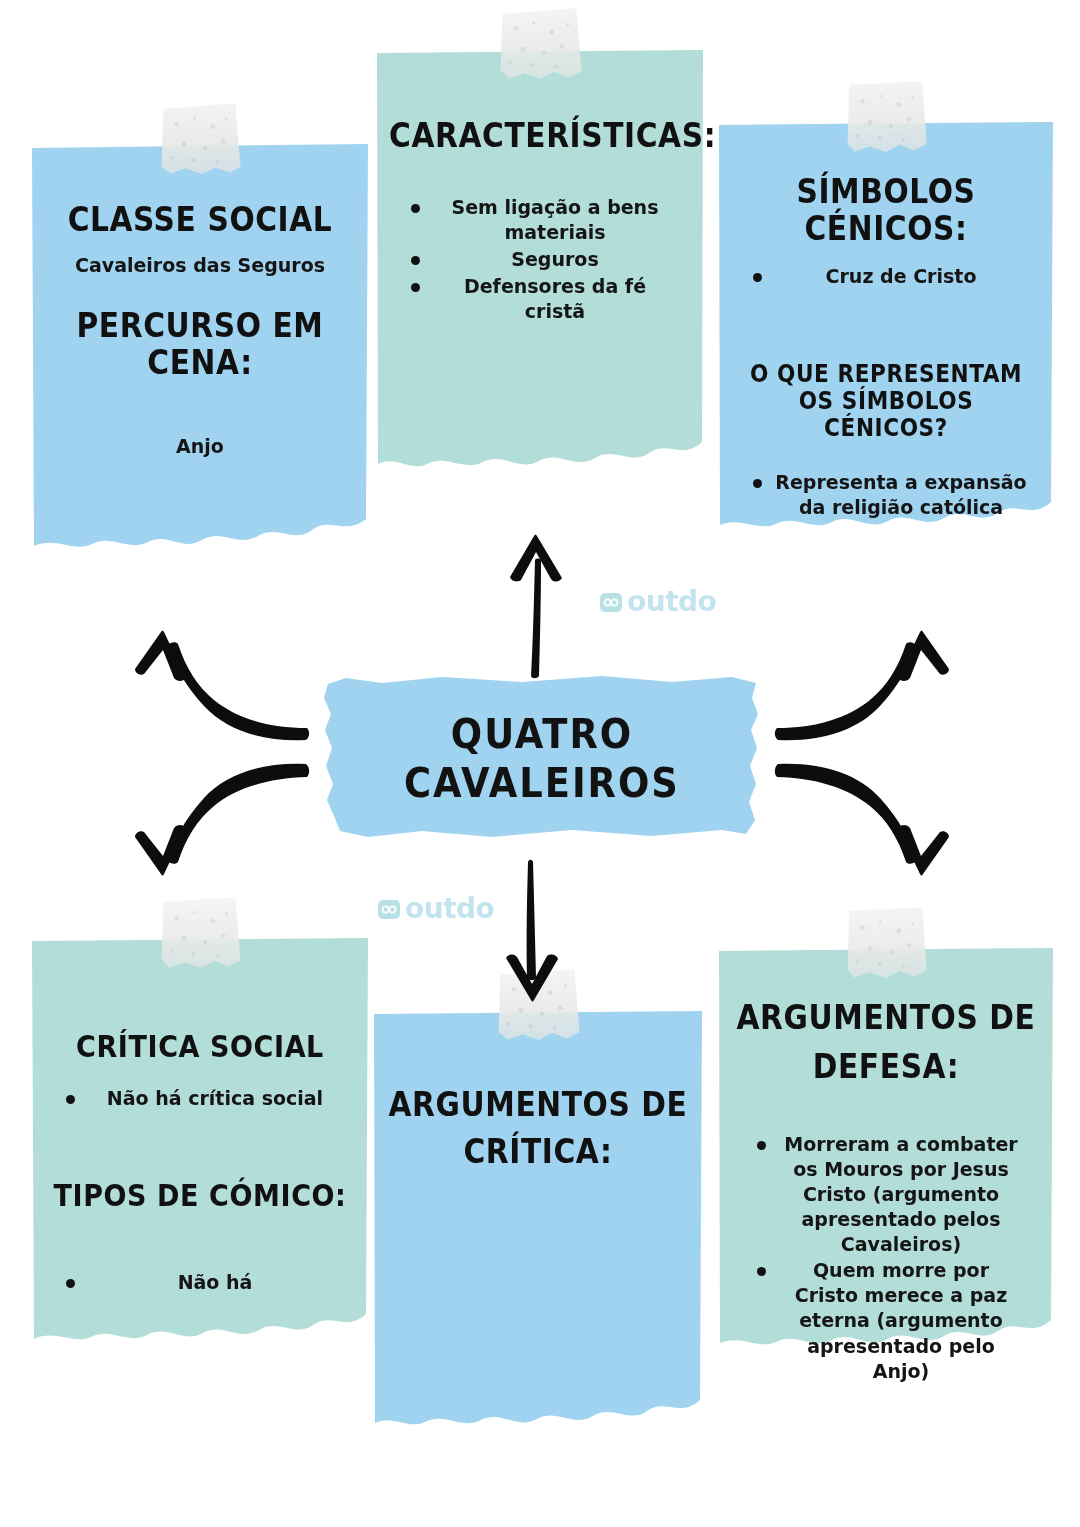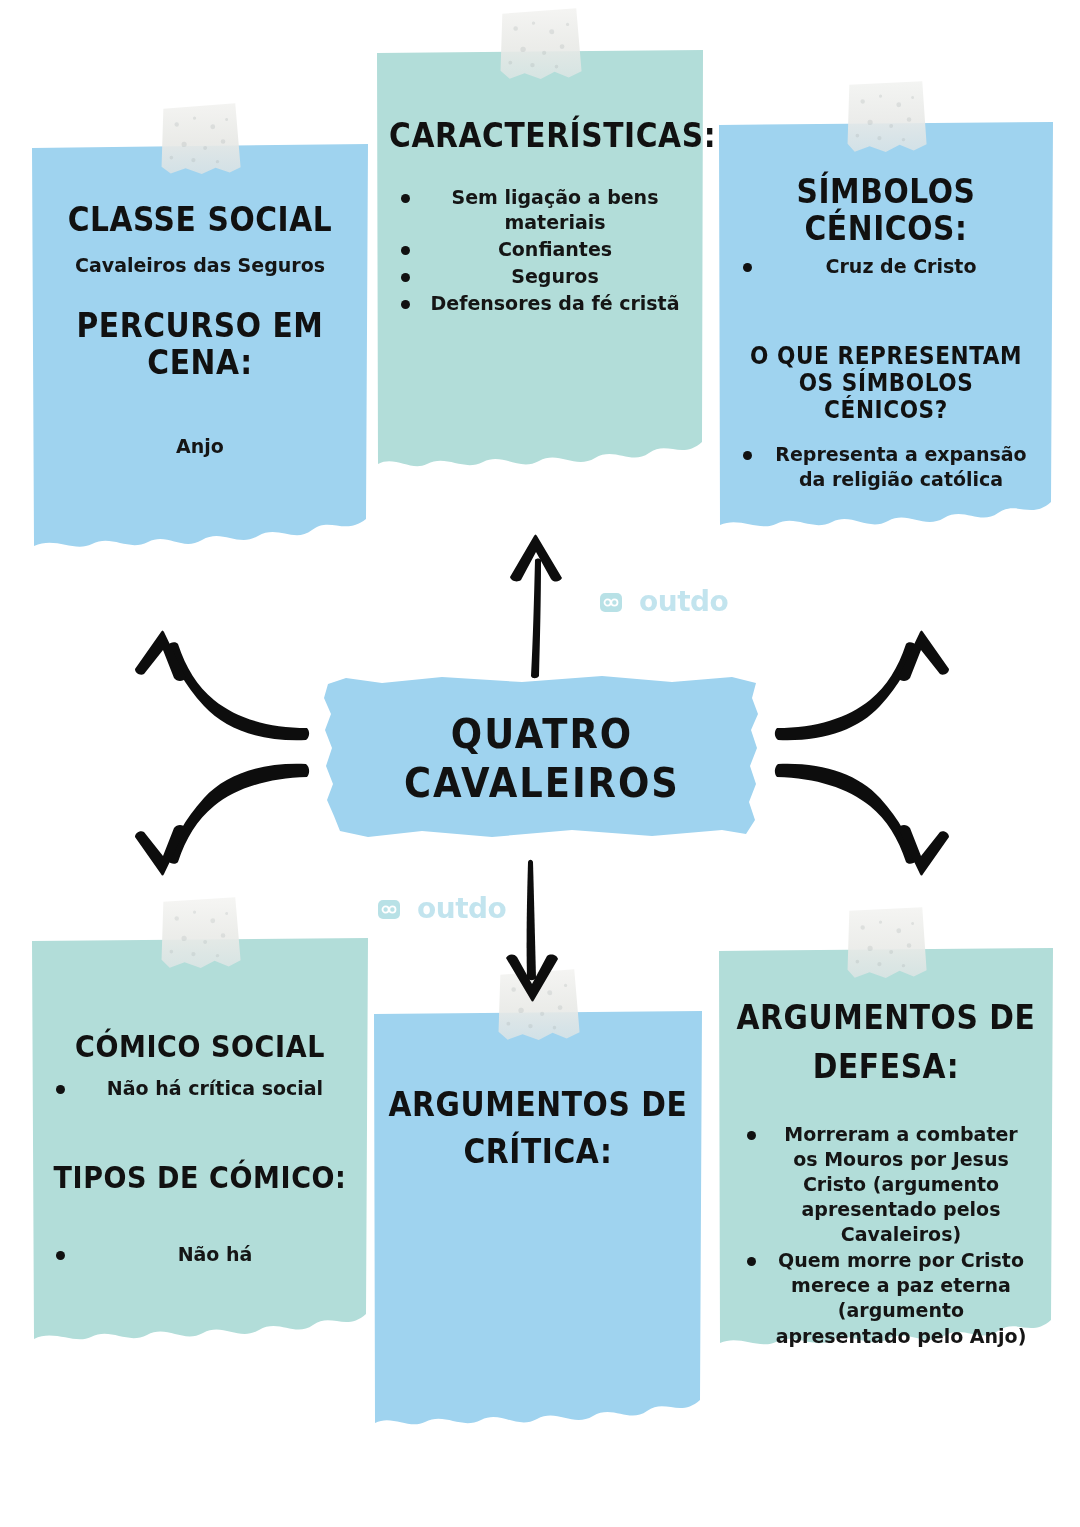--- a/index.html
+++ b/index.html
@@ -70,21 +70,21 @@
     font-family: "DejaVu Sans", sans-serif;
     font-weight: 700;
     font-size: 19px;
     line-height: 1.32;
     color: #151515;
     margin: 0;
   }
 
   ul.blist {
     list-style: none;
-    margin: 0;
+    margin: 10px;
     padding: 0;
     text-align: center;
   }
   ul.blist > li {
     position: relative;
     display: block;
     margin: 0 0 2px 0;
     padding: 0 4px 0 34px;
     font-family: "DejaVu Sans", sans-serif;
     font-weight: 700;
@@ -147,21 +147,21 @@
     z-index: 4;
     pointer-events: none;
   }
 
   
   .watermark {
     position: absolute;
     z-index: 6;
     display: flex;
     align-items: center;
-    gap: 17px;
+    gap: 5px;
     opacity: 0.62;
   }
   .watermark .wm-badge {
     width: 22px; height: 19px;
     border-radius: 5px;
     background: #8ecfd8;
     display: flex; align-items: center; justify-content: center;
   }
   .watermark .wm-badge svg { display:block; }
   .watermark .wm-text {
@@ -255,21 +255,20 @@
             <circle cx="59" cy="59" r="1.8"></circle>
         </g>
       </svg>
     </div>
     <div class="content">
       <div style="height:58px"></div>
       <p class="h-title h-big">CARACTERÍSTICAS:</p>
       <div class="gap-md"></div>
       <ul class="blist">
         <li>Sem ligação a bens materiais</li>
-        <li>Confiantes</li>
         <li>Seguros</li>
         <li>Defensores da fé cristã</li>
       </ul>
     </div>
   </div>
 
   <div class="note" id="card-simbolos-cenicos" style="left:717px; top:122px; width:338px; height:420px;">
     <div class="paper">
       <svg viewBox="0 0 338 420" preserveAspectRatio="none">
         <path fill="#9fd3ef" d="M2,3 L336,0 L334,380 C314,398 299,378 281,391 C263,404 247,384 227,396
@@ -344,21 +343,21 @@
             <circle cx="48" cy="46" r="2.0"></circle>
           <circle cx="66" cy="40" r="2.3"></circle>
             <circle cx="14" cy="55" r="1.8"></circle>
           <circle cx="36" cy="58" r="2.1"></circle>
             <circle cx="60" cy="60" r="1.7"></circle>
         </g>
       </svg>
     </div>
     <div class="content">
       <div style="height:82px"></div>
-      <p class="h-title h-mid">CÓMICO SOCIAL</p>
+      <p class="h-title h-mid">CRÍTICA SOCIAL</p>
       <div style="height:12px"></div>
       <ul class="blist">
         <li>Não há crítica social</li>
       </ul>
       <div style="height:58px"></div>
       <p class="h-title h-mid">TIPOS DE CÓMICO:</p>
       <div style="height:48px"></div>
       <ul class="blist">
         <li>Não há</li>
       </ul>

